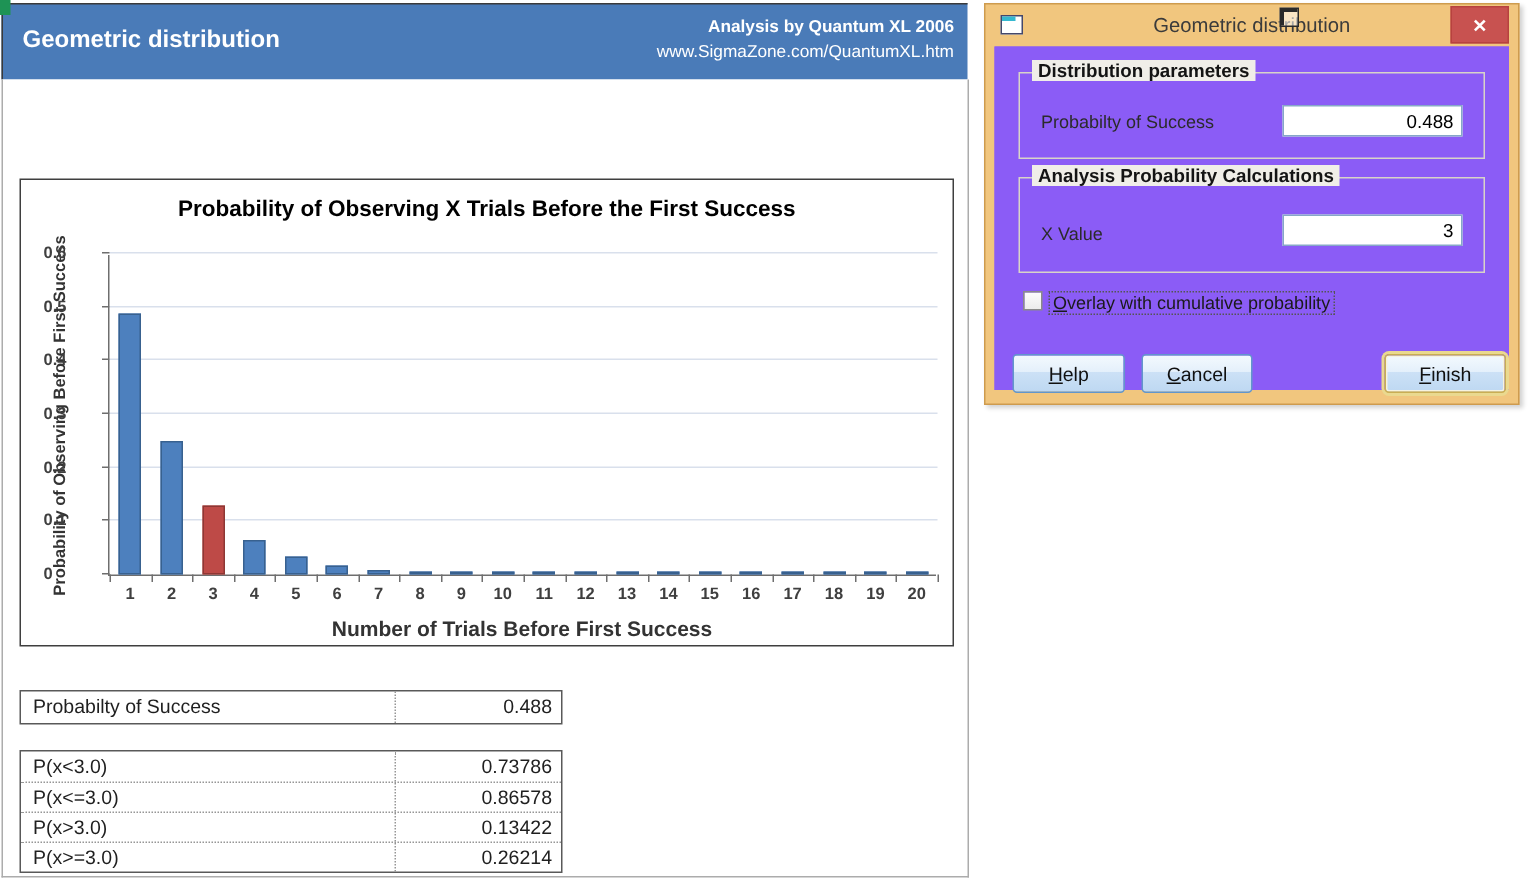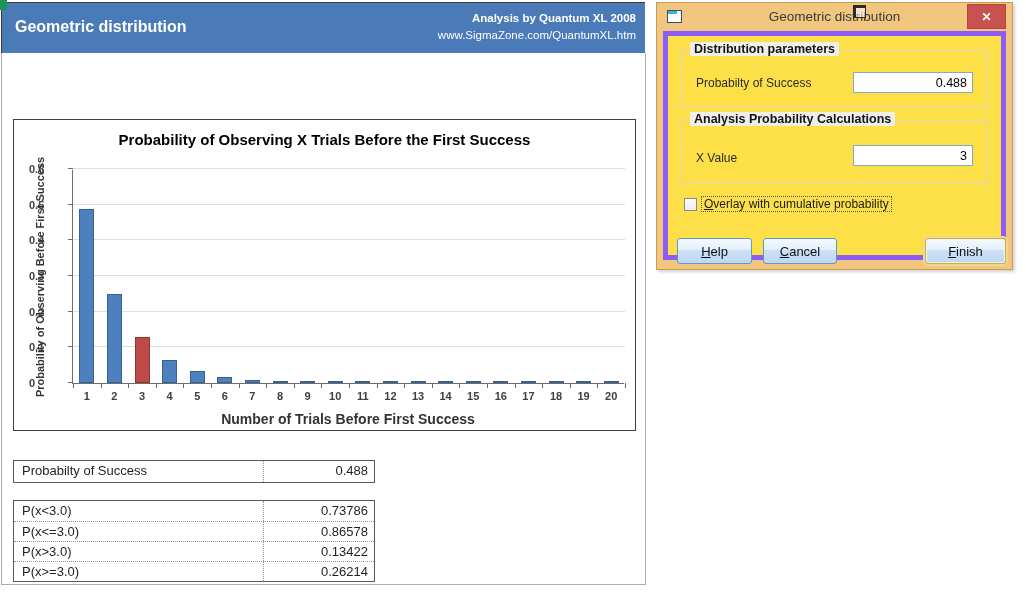--- a/index.html
+++ b/index.html
@@ -59,56 +59,56 @@
            background:#fff; border:1px solid #44486B; }
   .dicon::before { content:''; position:absolute; left:0; top:0; right:4px; height:3px; background:#35B8CF; }
   .mcursor { position:absolute; left:196px; top:2px; width:13px; height:13px;
              border:1px solid #2A2A2A; background:rgba(255,255,255,0.55);
              box-shadow:inset 0 2px #2A2A2A, inset 2px 0 #2A2A2A; }
   .dclose { position:absolute; right:6px; top:1px; width:39px; height:25px;
             background:#C85250; border:1px solid #B7423F; color:#fff;
             display:flex; align-items:center; justify-content:center;
             font-size:12px; font-weight:bold; cursor:default; }
   .dclient { position:absolute; left:6px; right:6px; top:28px; bottom:9px;
-             background:#fde047; border:5px solid #8b5cf6; }
+             background:#8b5cf6; border:3px solid #8b5cf6; }
   .group { position:absolute; left:13px; right:13px; border:1px solid #D8D4C8; }
   .gparams { top:14px; height:58px; }
   .gopt { top:84px; height:64px; }
   .glegend { position:absolute; top:-9px; left:8px; padding:0 4px; background:#F0EEE8;
              font-size:12.5px; font-weight:bold; color:#141414; }
   .glabel { position:absolute; left:14px; font-size:12px; color:#2B2B2B; }
   .gparams .glabel { top:25px; }
   .gopt .glabel { top:30px; }
   .gfield { position:absolute; right:14px; width:120px; height:21px;
             border:1px solid #86A7C8; background:#fff; font-family:"Liberation Sans",sans-serif;
             font-size:12.5px; color:#000; text-align:right; padding-right:5px; }
   .gparams .gfield { top:21px; }
   .gopt .gfield { top:24px; }
-  .checkrow { position:absolute; left:16px; top:160px; display:flex; align-items:center; }
+  .checkrow { position:absolute; left:16px; top:160px; display:flex; align-items:flex-start; }
   .cbox { width:13px; height:13px; border:1px solid #8A8A8A;
           background:linear-gradient(#FDFDFD,#ECECEC); margin-right:4px; }
   .clabel { font-size:12px; color:#1A1A1A; border:1px dotted #555; padding:0 2px; }
   .wbtn { position:absolute; height:26px; font-family:"Liberation Sans",sans-serif;
           font-size:13px; color:#101010; border-radius:3px; border:1px solid #6296CC;
           background:linear-gradient(180deg,#F3F9FE 0%,#E4F0FB 45%,#CCE1F6 46%,#BED8F2 100%); }
   .help { left:9px; top:202px; width:75px; }
   .cancel { left:95px; top:202px; width:74px; }
   .finish { left:257px; top:202px; width:81px; border:1px solid #C9AE54;
             box-shadow:inset 0 0 0 1px #F7F3DF, 0 0 0 2px #EAD98F; }
 </style>
 </head>
 <body>
 
 <div class="stage">
 
   <div>
     <div class="rheader">
       <div class="rtitle">Geometric distribution</div>
       <div class="rright">
-        <div class="rcredit">Analysis by Quantum XL 2008</div>
+        <div class="rcredit">Analysis by Quantum XL 2006</div>
         <div class="rurl">www.SigmaZone.com/QuantumXL.htm</div>
       </div>
     </div>
     <div class="corner"></div>
     <div class="rpanel">
       <div class="chart">
         <div class="ctitle">Probability of Observing X Trials Before the First Success</div>
         <div class="ylab">Probability of Observing Before First Success</div>
         <div class="plot" id="plot">
             <div class="ytick" style="bottom: 0px;"></div>

